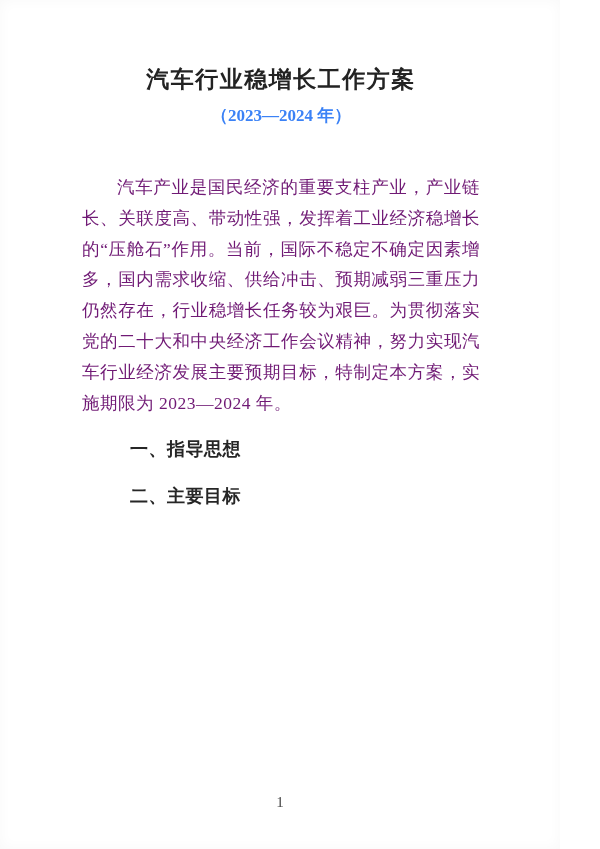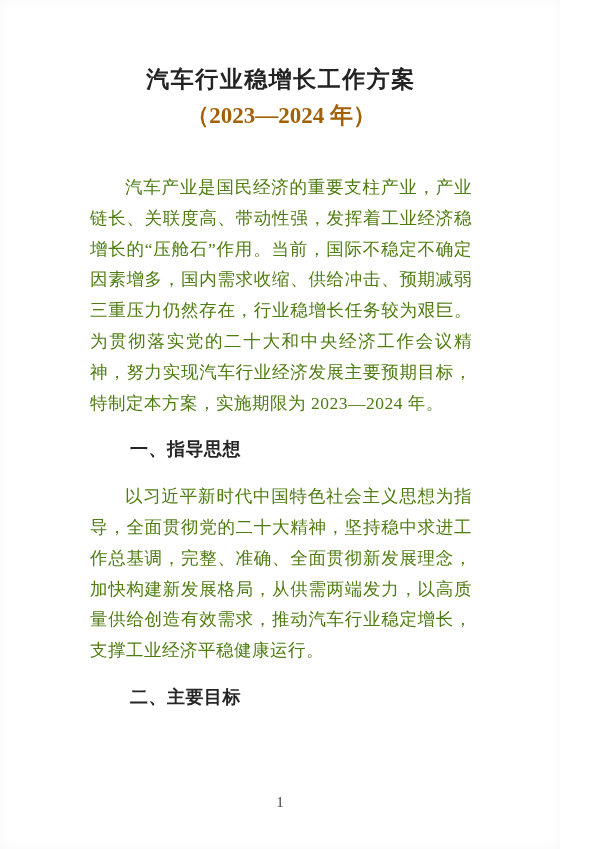--- a/index.html
+++ b/index.html
@@ -27,38 +27,38 @@
     font-size: 23px;
     line-height: 36px;
     letter-spacing: 1.5px;
     text-align: center;
     color: #232323;
     margin: 0;
   }
   .doc-subtitle {
     font-family: "Liberation Serif", "DejaVu Serif", serif;
     font-weight: bold;
-    font-size: 23px;
+    font-size: 17px;
     line-height: 32px;
     text-align: center;
-    color: #a16207;
+    color: #3b82f6;
     margin: 2px 0 40px 0;
   }
   .doc-body {
     display: block;
   }
   .paragraph {
     font-family: "Liberation Serif", "DejaVu Serif", serif;
     font-size: 17.5px;
     line-height: 30.8px;
     text-align: justify;
     text-indent: 2em;
     letter-spacing: 0.5px;
-    color: #4d7c0f;
-    margin: 12px;
+    color: #701a75;
+    margin: 4px;
   }
   .heading {
     font-family: "Liberation Sans", "DejaVu Sans", sans-serif;
     font-weight: bold;
     font-size: 18px;
     line-height: 30.8px;
     text-indent: 2em;
     letter-spacing: 0.5px;
     color: #262626;
     margin: 16px;
@@ -77,18 +77,17 @@
 </head>
 <body>
 
 <div class="page">
   <h1 class="doc-title">汽车行业稳增长工作方案</h1>
   <div class="doc-subtitle">（2023—2024 年）</div>
 
   <div class="doc-body" id="doc-sections">
       <p class="paragraph">汽车产业是国民经济的重要支柱产业，产业链长、关联度高、带动性强，发挥着工业经济稳增长的“压舱石”作用。当前，国际不稳定不确定因素增多，国内需求收缩、供给冲击、预期减弱三重压力仍然存在，行业稳增长任务较为艰巨。为贯彻落实党的二十大和中央经济工作会议精神，努力实现汽车行业经济发展主要预期目标，特制定本方案，实施期限为 2023—2024 年。</p>
       <h2 class="heading">一、指导思想</h2>
-      <p class="paragraph">以习近平新时代中国特色社会主义思想为指导，全面贯彻党的二十大精神，坚持稳中求进工作总基调，完整、准确、全面贯彻新发展理念，加快构建新发展格局，从供需两端发力，以高质量供给创造有效需求，推动汽车行业稳定增长，支撑工业经济平稳健康运行。</p>
       <h2 class="heading">二、主要目标</h2>
     </div>
 
   <div class="page-number">1</div>
 </div>
 
 </body></html>

